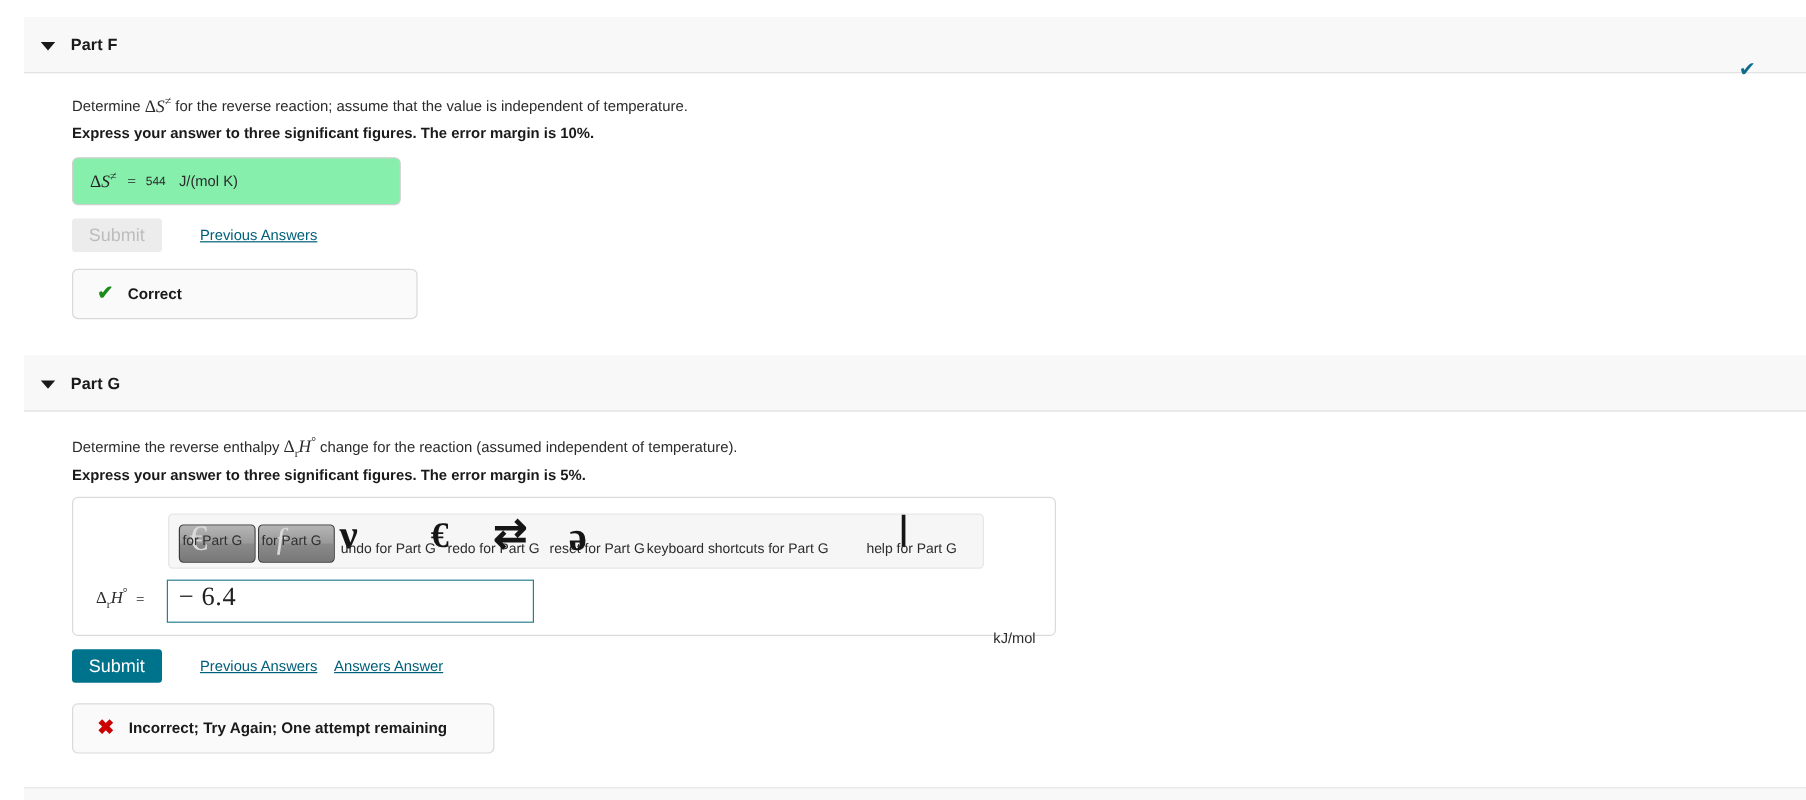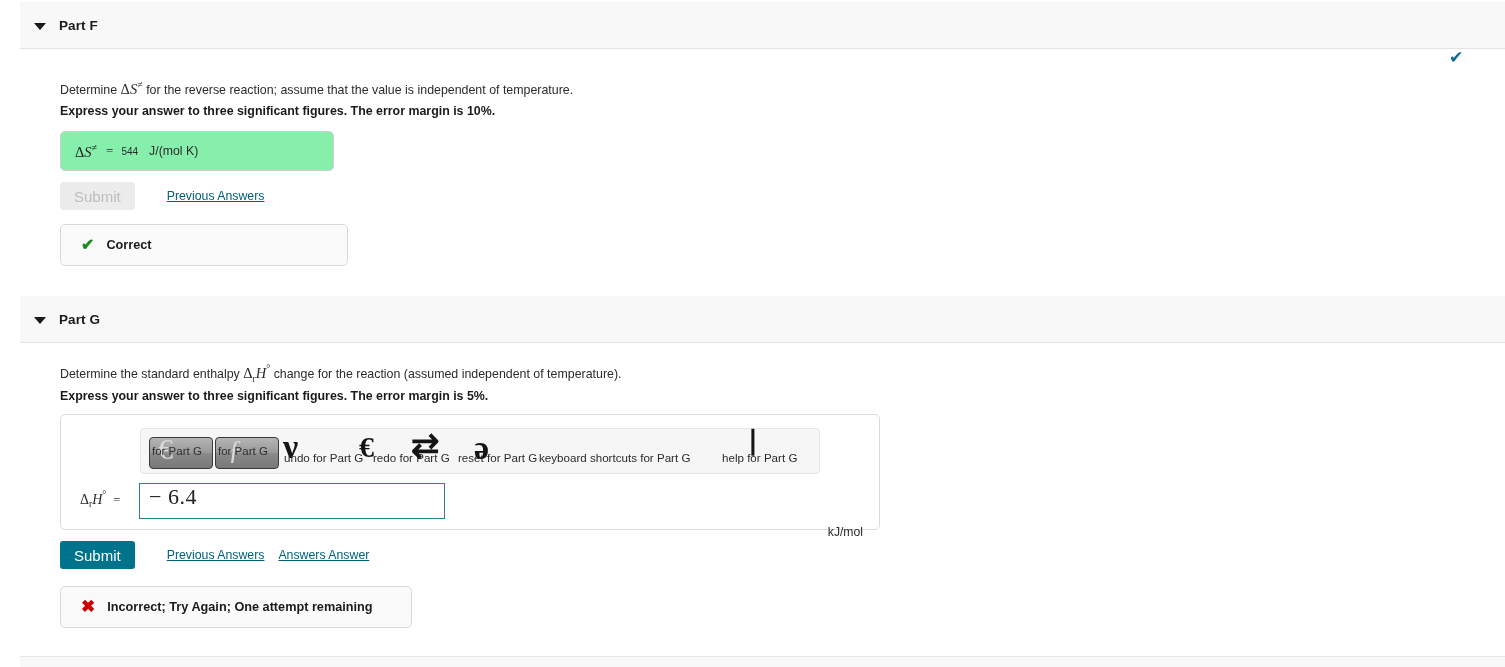--- a/index.html
+++ b/index.html
@@ -315,21 +315,21 @@
     height: 10px;
     background: #f8f8f8;
     border-top: 1px solid #e6e6e6;
   }
 </style>
 </head>
 <body>
 
 <div class="page">
 
-  <div class="part-header" style="top:2px;">
+  <div class="part-header" style="top:14px;">
     <span class="collapse-caret"></span>
     <span class="part-title">Part F</span>
   </div>
 
   <span class="header-check">✔</span>
 
   <div class="qtext" style="top:79px;">
     <span>Determine </span><span class="mathser"><span class="up">Δ</span><span>S</span><span class="sup">≠</span></span><span> for the reverse reaction; assume that the value is independent of temperature.</span>
   </div>
 
@@ -351,21 +351,21 @@
     <span class="fb-icon ok">✔</span>
     <span class="fb-text">Correct</span>
   </div>
 
   <div class="part-header" style="top:296px;">
     <span class="collapse-caret"></span>
     <span class="part-title">Part G</span>
   </div>
 
   <div class="qtext" style="top:363px;">
-    <span>Determine the standard enthalpy </span><span class="mathser"><span class="up">Δ</span><span class="sub">r</span><span>H</span><span class="sup">°</span></span><span> change for the reaction (assumed independent of temperature).</span>
+    <span>Determine the reverse enthalpy </span><span class="mathser"><span class="up">Δ</span><span class="sub">r</span><span>H</span><span class="sup">°</span></span><span> change for the reaction (assumed independent of temperature).</span>
   </div>
 
   <div class="qtext bold" style="top:389px;">Express your answer to three significant figures. The error margin is 5%.</div>
 
   <div class="answer-widget">
 
     <div class="mq-toolbar">
 
       <div class="mq-pal-btn" id="palbtn1">
         <span class="glyph" style="left:8px; top:-6px; font-size:30px;">€</span>

